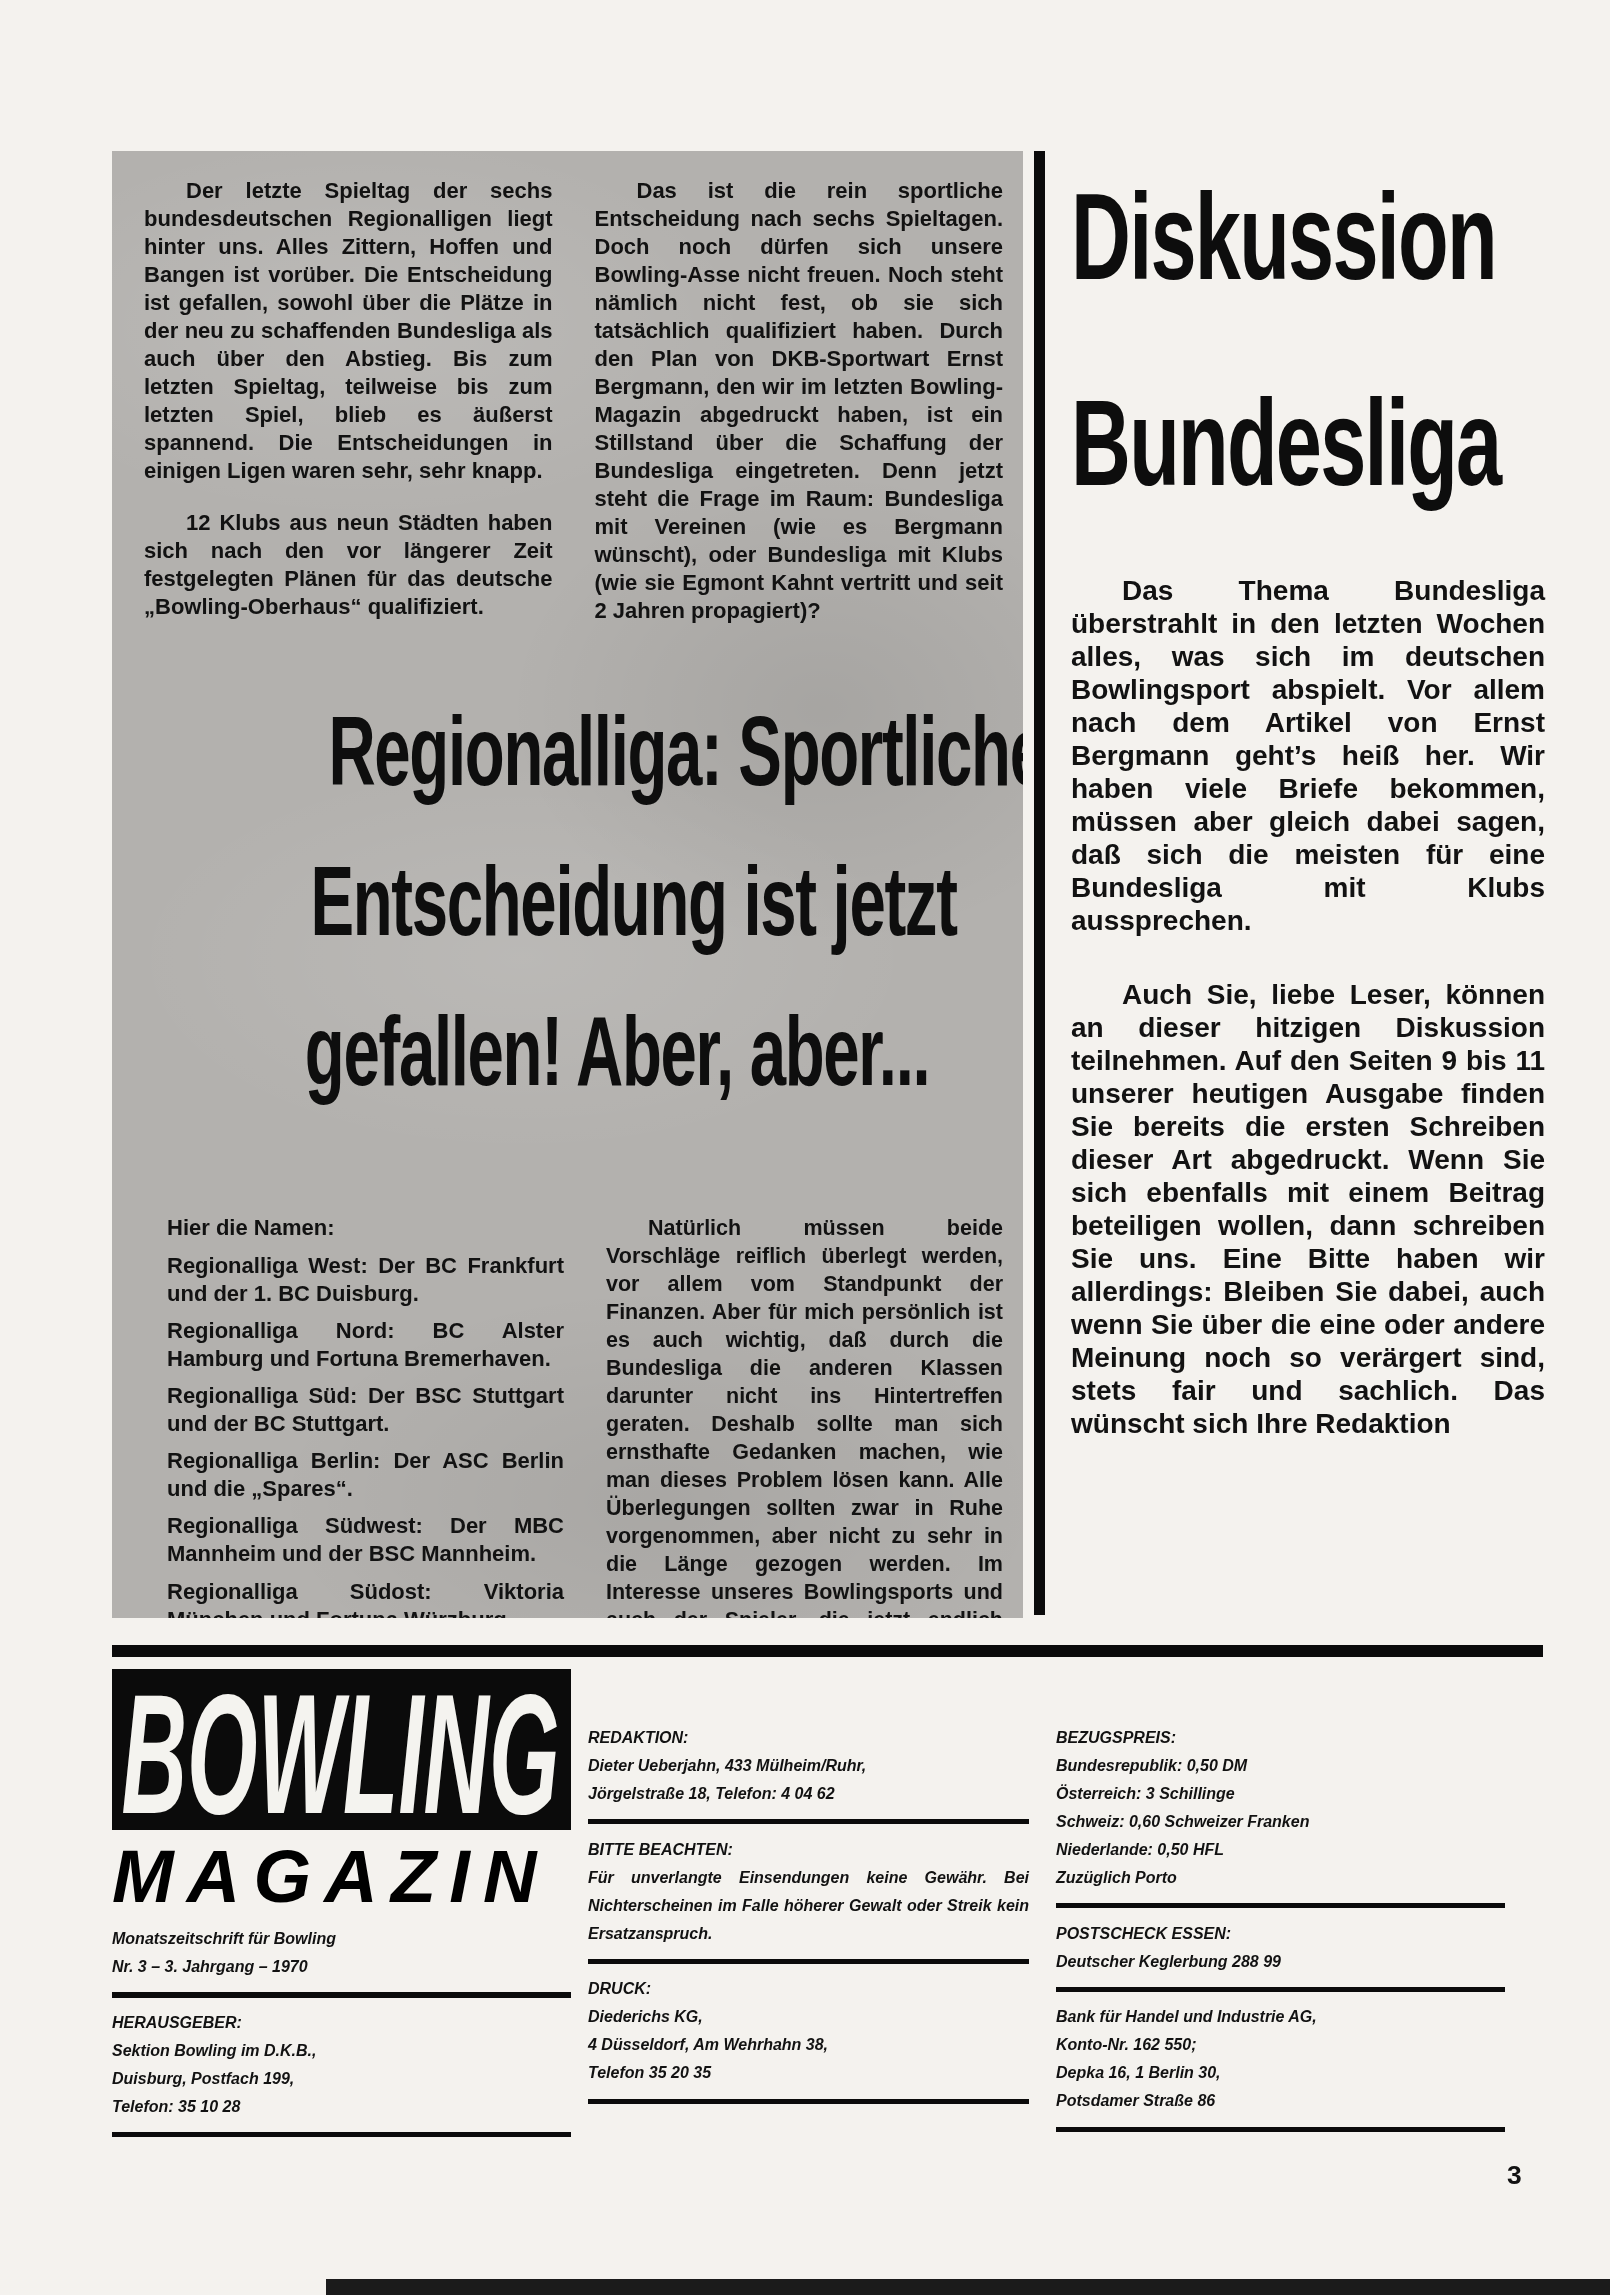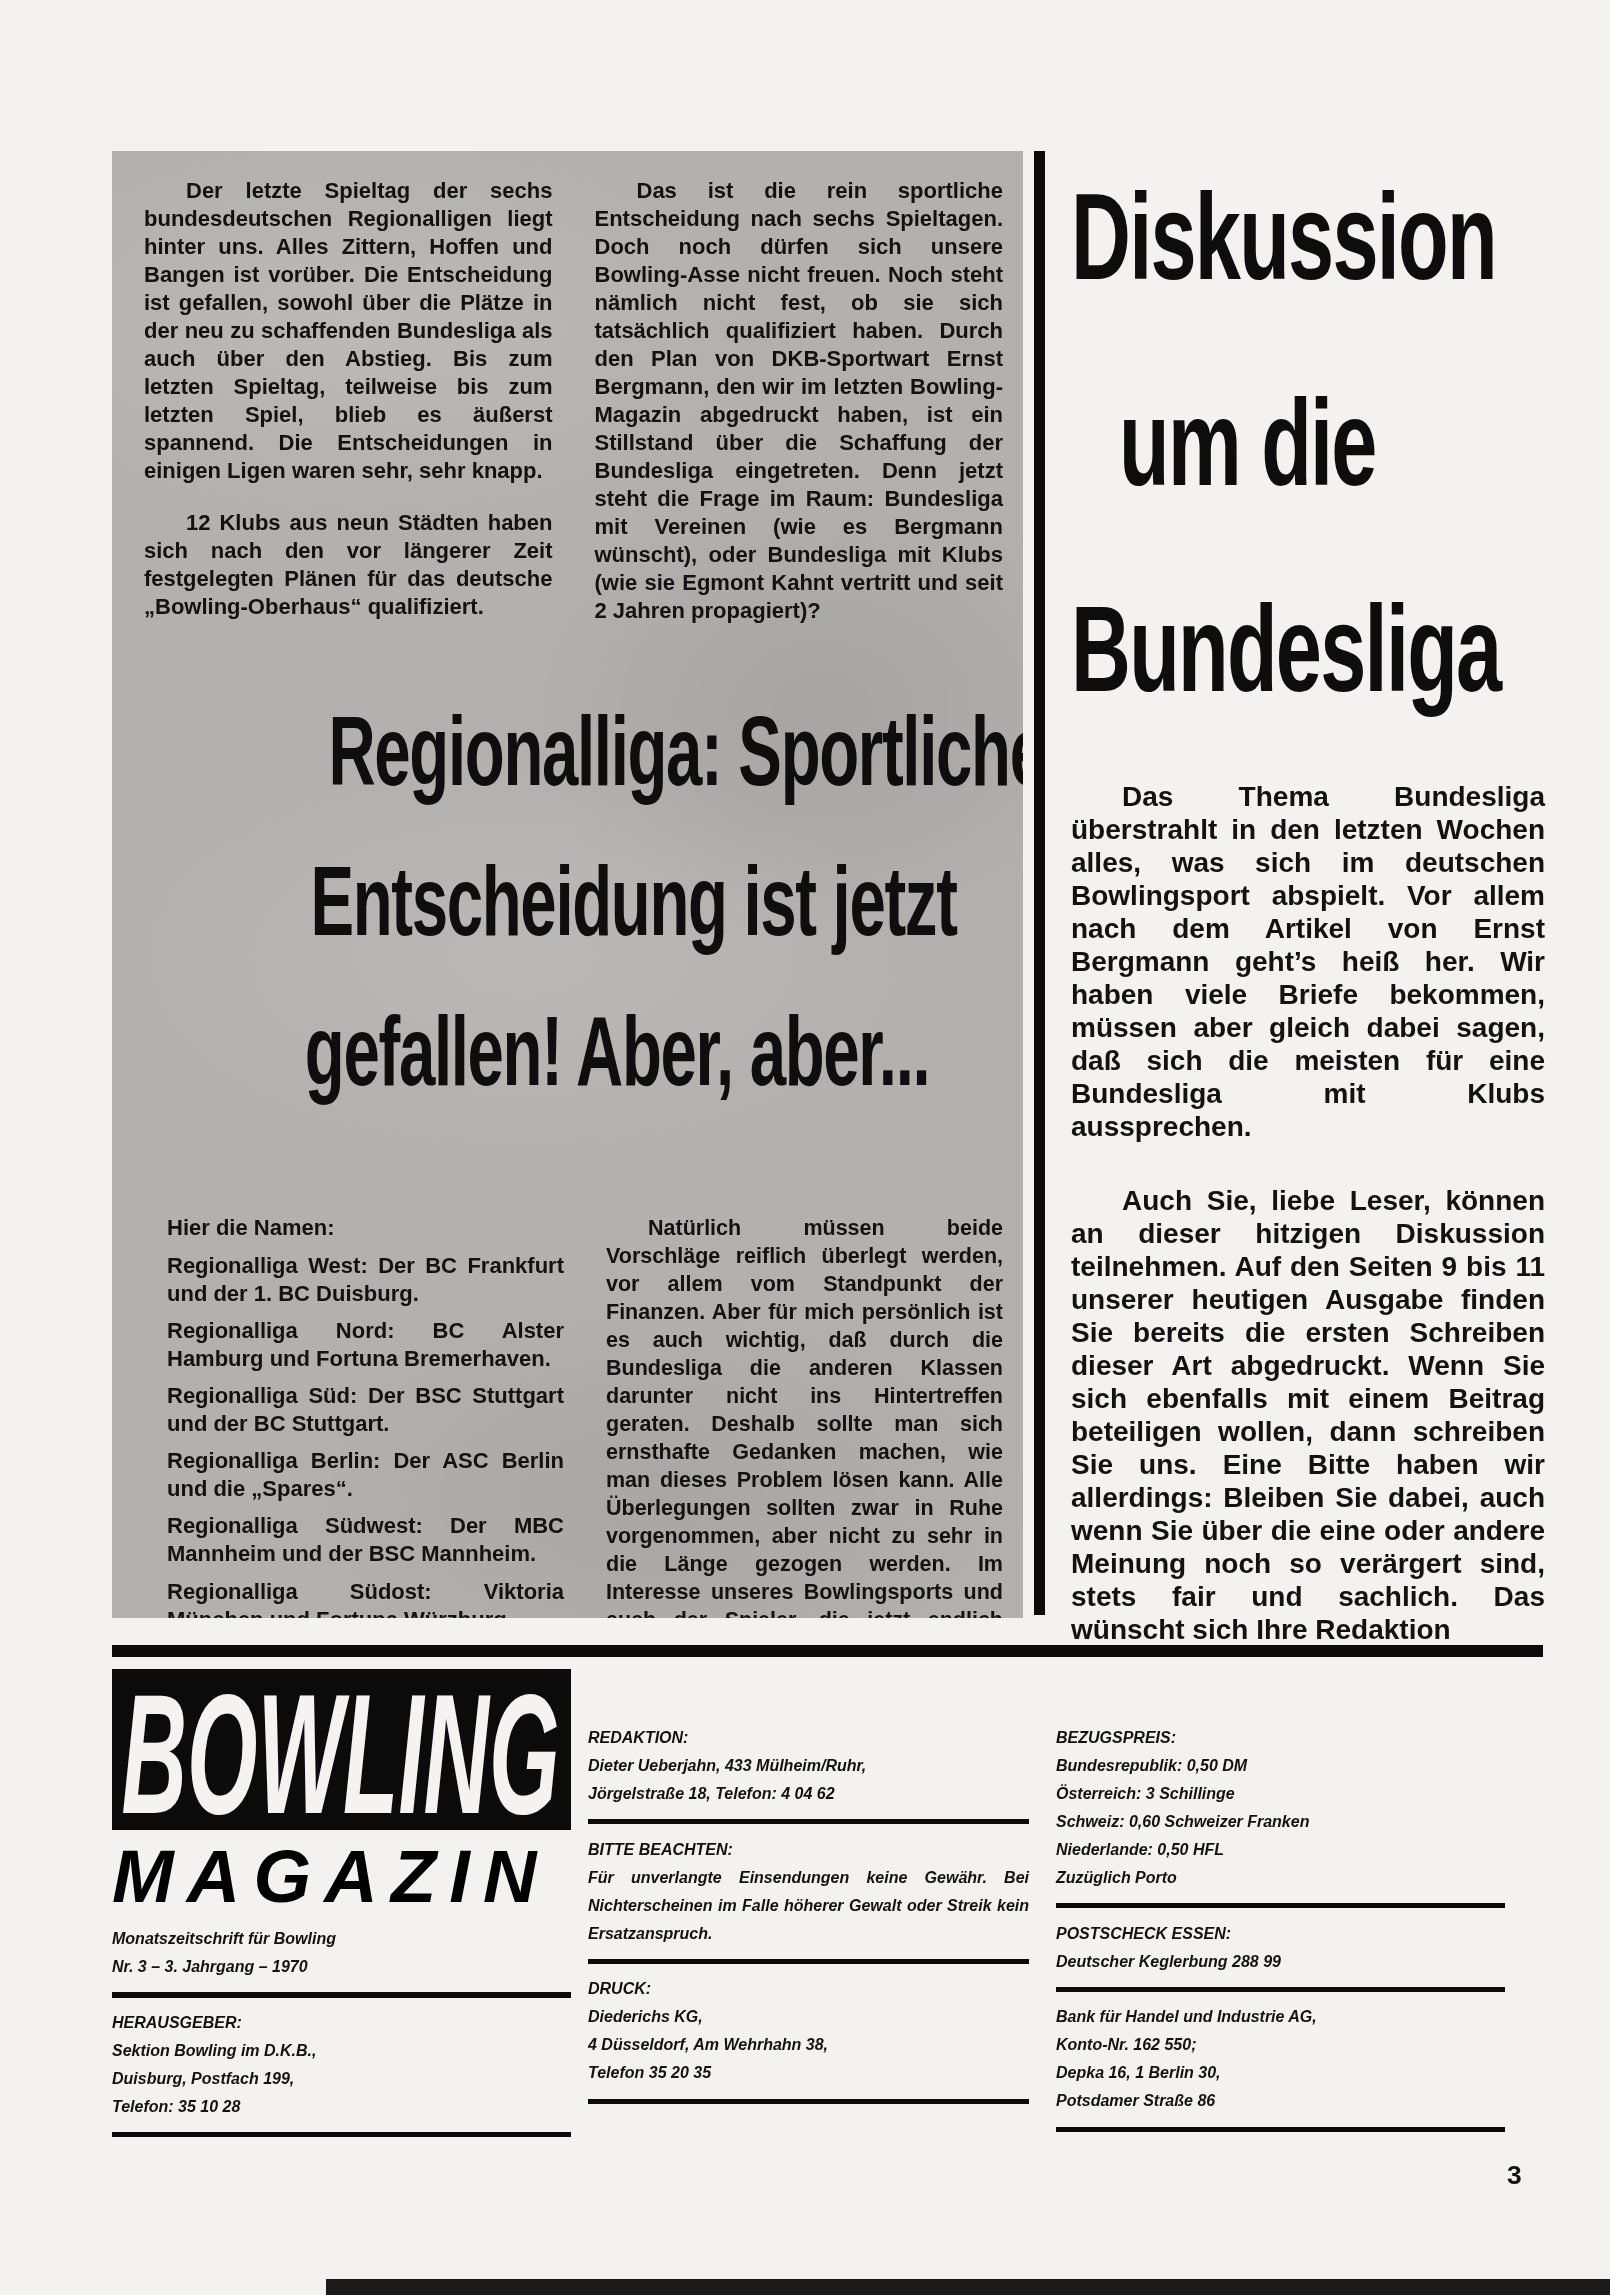--- a/index.html
+++ b/index.html
@@ -36,21 +36,21 @@
   .gbottom { margin-top:73px;margin-left:23px; }
   .names p { margin:0 0 9.2px; }
   .lower2 { position:relative; }
   .lower2 .gbody { line-height:28px; font-size:21.5px; }
 
   
   .vrule { position:absolute; left:1034px; top:151px; width:10.6px; height:1464px; background:#0b0b0b; }
 
   
   .rightcol { position:absolute; left:1071px; top:153px; width:474px; }
-  .rh { display:block; line-height:168px; white-space:nowrap;text-align:center; }
+  .rh { display:block; line-height:168px; white-space:nowrap; }
   .rh span {
     display:inline-block; font-size:122px; font-weight:700; letter-spacing:-2.6px;
     transform:scaleX(0.68); transform-origin:left center; white-space:nowrap; color:#0d0d0d;
   }
   .rbody { margin:0; font-size:28px; line-height:33px; font-weight:700; text-align:justify; text-indent:51px; }
   .rbody.first { margin-top:9.2px; }
   .rbody.second { margin-top:41px; }
 
   
   .fbar { position:absolute; left:112px; top:1645px; width:1431px; height:12px; background:#0b0b0b; }
@@ -105,21 +105,20 @@
 
       </div>
     </div>
   </div>
 
   <div class="vrule"></div>
 
   <div class="rightcol">
     <div>
       <div class="rh"><span>Diskussion</span></div>
-      <div class="rh"><span>um die</span></div>
       <div class="rh"><span>Bundesliga</span></div>
     </div>
     <p class="rbody first">Das Thema Bundesliga überstrahlt in den letzten Wochen alles, was sich im deutschen Bowlingsport abspielt. Vor allem nach dem Artikel von Ernst Bergmann geht’s heiß her. Wir haben viele Briefe bekommen, müssen aber gleich dabei sagen, daß sich die meisten für eine Bundesliga mit Klubs aussprechen.</p>
     <p class="rbody second">Auch Sie, liebe Leser, können an dieser hitzigen Diskussion teilnehmen. Auf den Seiten 9 bis 11 unserer heutigen Ausgabe finden Sie bereits die ersten Schreiben dieser Art abgedruckt. Wenn Sie sich ebenfalls mit einem Beitrag beteiligen wollen, dann schreiben Sie uns. Eine Bitte haben wir allerdings: Bleiben Sie dabei, auch wenn Sie über die eine oder andere Meinung noch so verärgert sind, stets fair und sachlich. Das wünscht sich Ihre Redaktion</p>
   </div>
 
   <div class="fbar"></div>
 
   <div class="fcol fleft">
     <div class="logobox">

